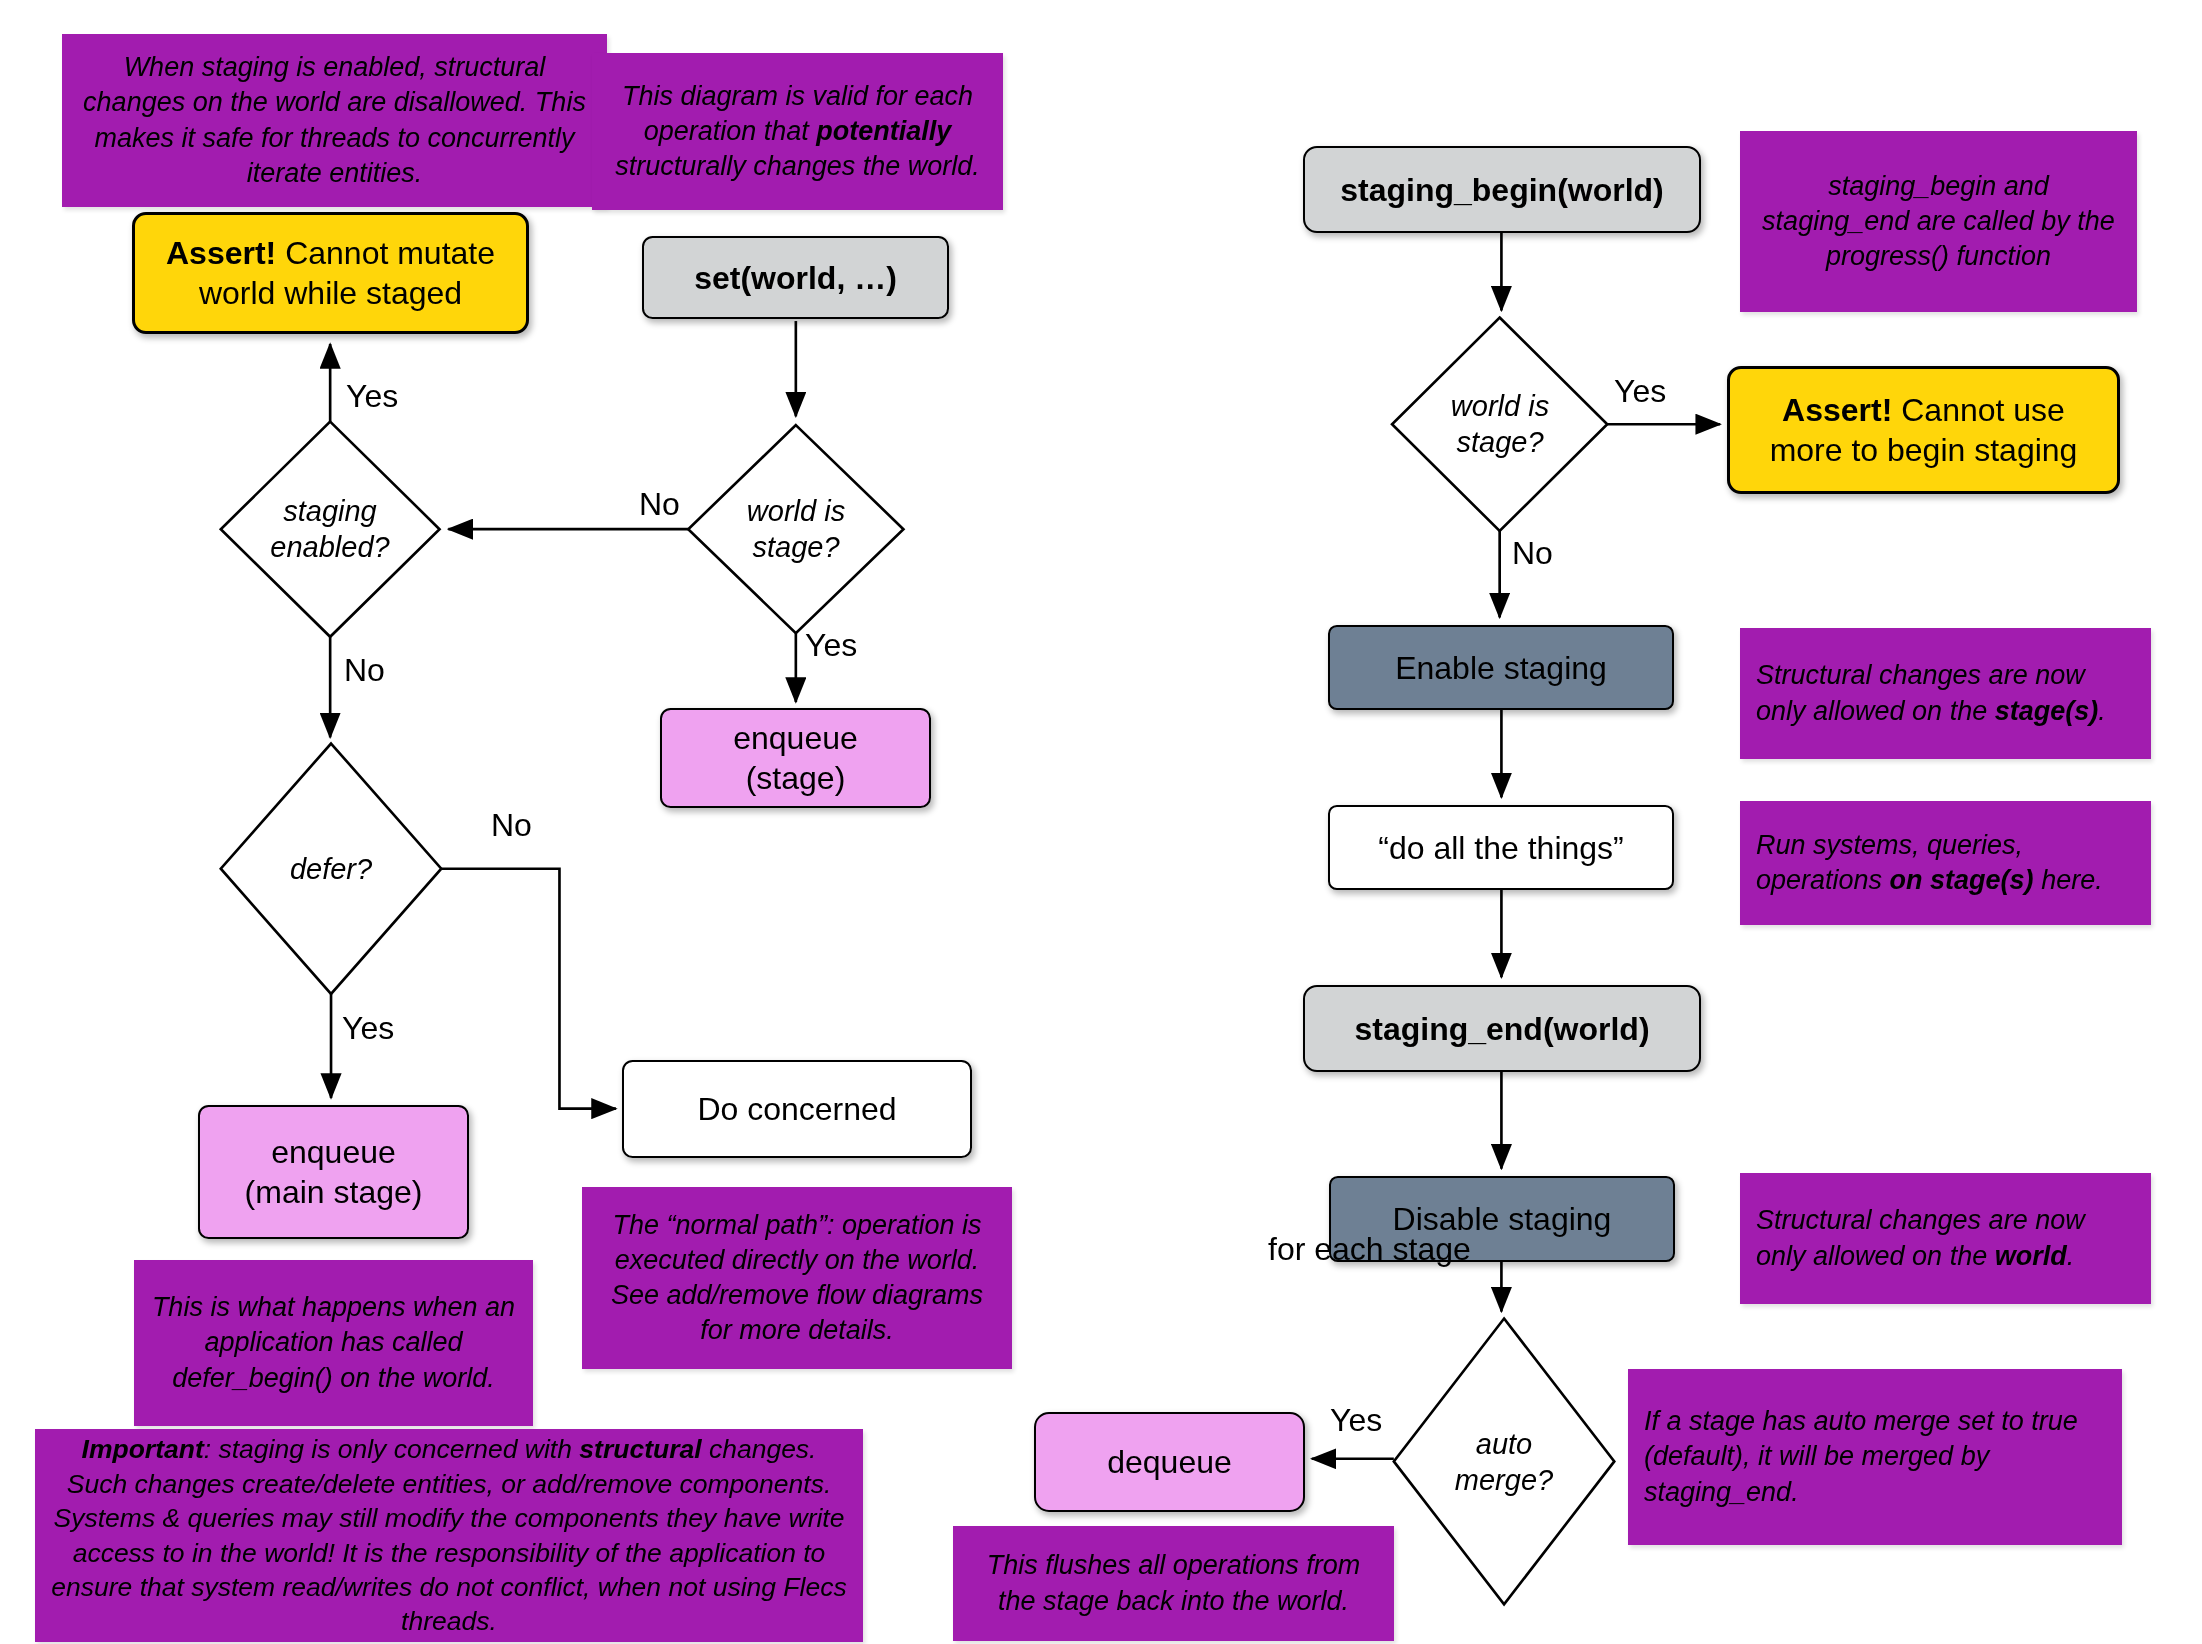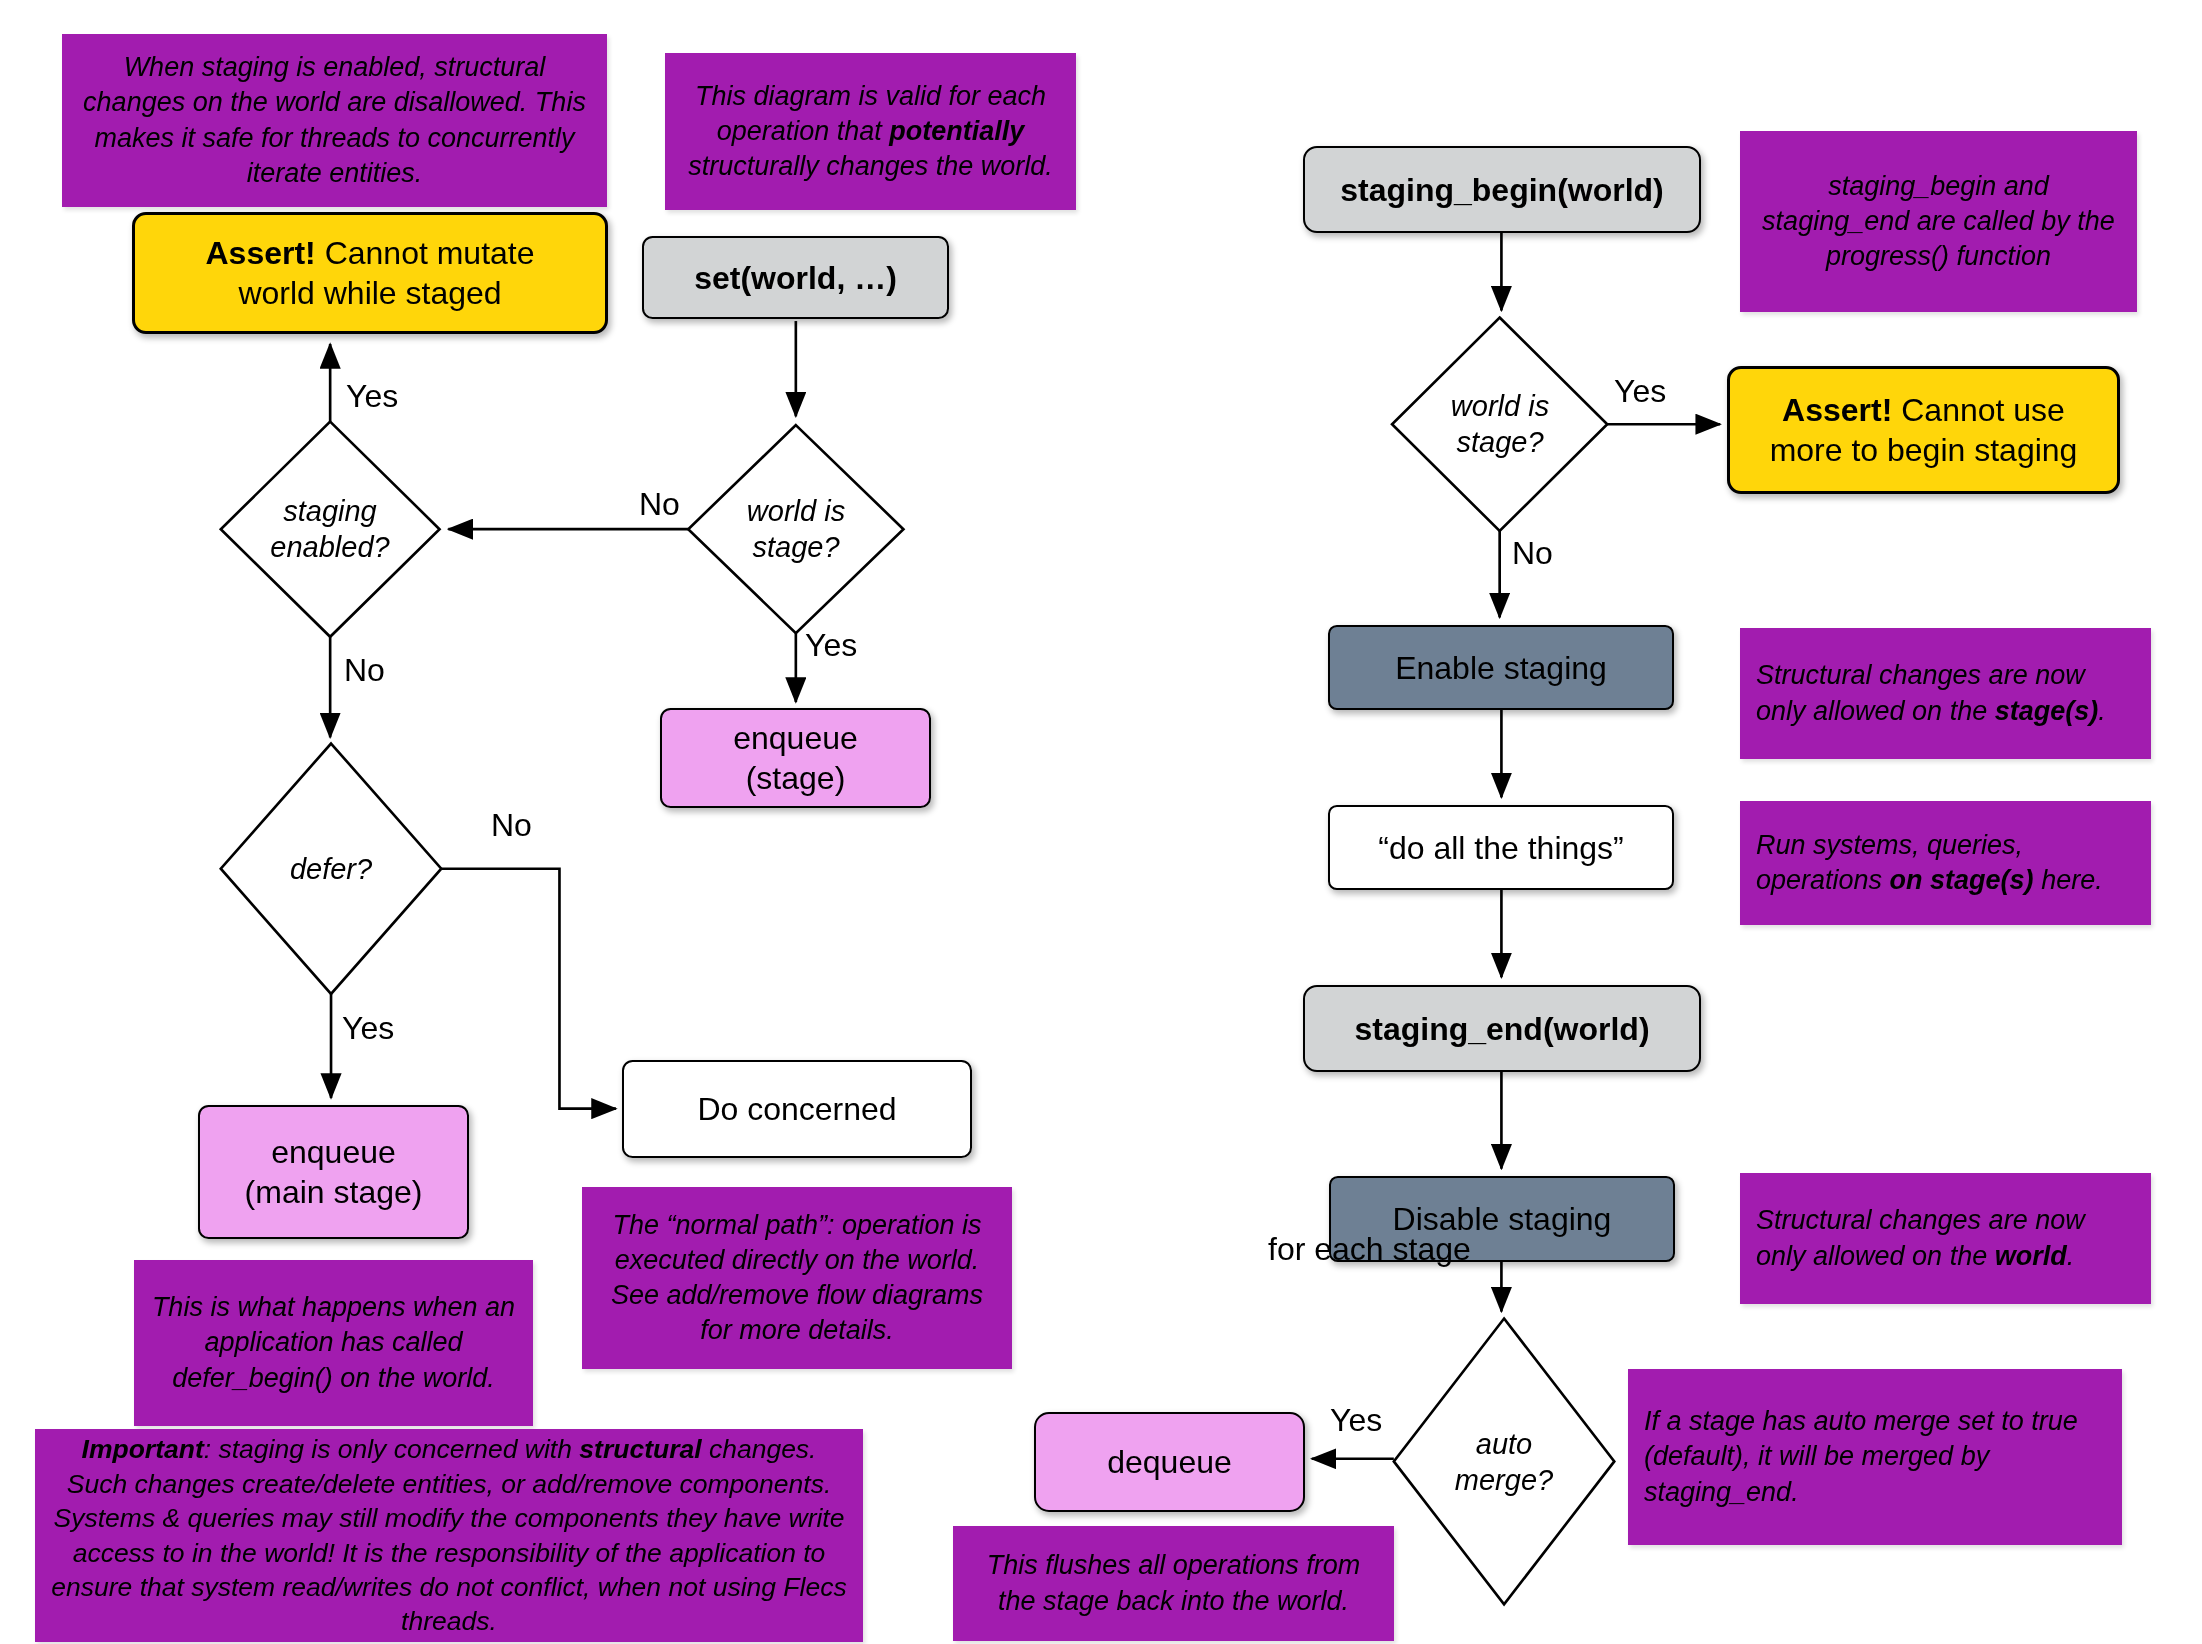--- a/index.html
+++ b/index.html
@@ -89,25 +89,25 @@
       <polygon points="375,843 500,985 375,1127 250,985" fill="#fff"></polygon>
       <polygon points="1700,360 1822,481 1700,602 1578,481" fill="#fff"></polygon>
       <polygon points="1705,1495 1830,1657 1705,1819 1580,1657" fill="#fff"></polygon>
     </g>
   </svg>
 
   <div class="note center" style="left:62px;top:34px;width:545px;height:173px;">
     <span>When staging is enabled, structural changes on the world are disallowed. This makes it safe for threads to concurrently iterate entities.</span>
   </div>
 
-  <div class="note center" style="left:665px;top:53px;width:411px;height:157px;">
+  <div class="note center" style="left:592px;top:53px;width:411px;height:157px;">
     <span><span>This diagram is valid for each operation that </span><b>potentially</b><span> structurally changes the world.</span></span>
   </div>
 
-  <div class="box gold" style="left:132px;top:212px;width:476px;height:122px;border-radius:14px;">
+  <div class="box gold" style="left:132px;top:212px;width:397px;height:122px;border-radius:14px;">
     <div><b>Assert!</b><span> Cannot mutate</span></div>
     <div>world while staged</div>
   </div>
 
   <div class="box gray bold" style="left:642px;top:236px;width:307px;height:83px;border-radius:10.6px;">
     <div>set(world, …)</div>
   </div>
 
   <div class="dlabel" style="left:330px;top:529px;">
     <div>staging</div>

